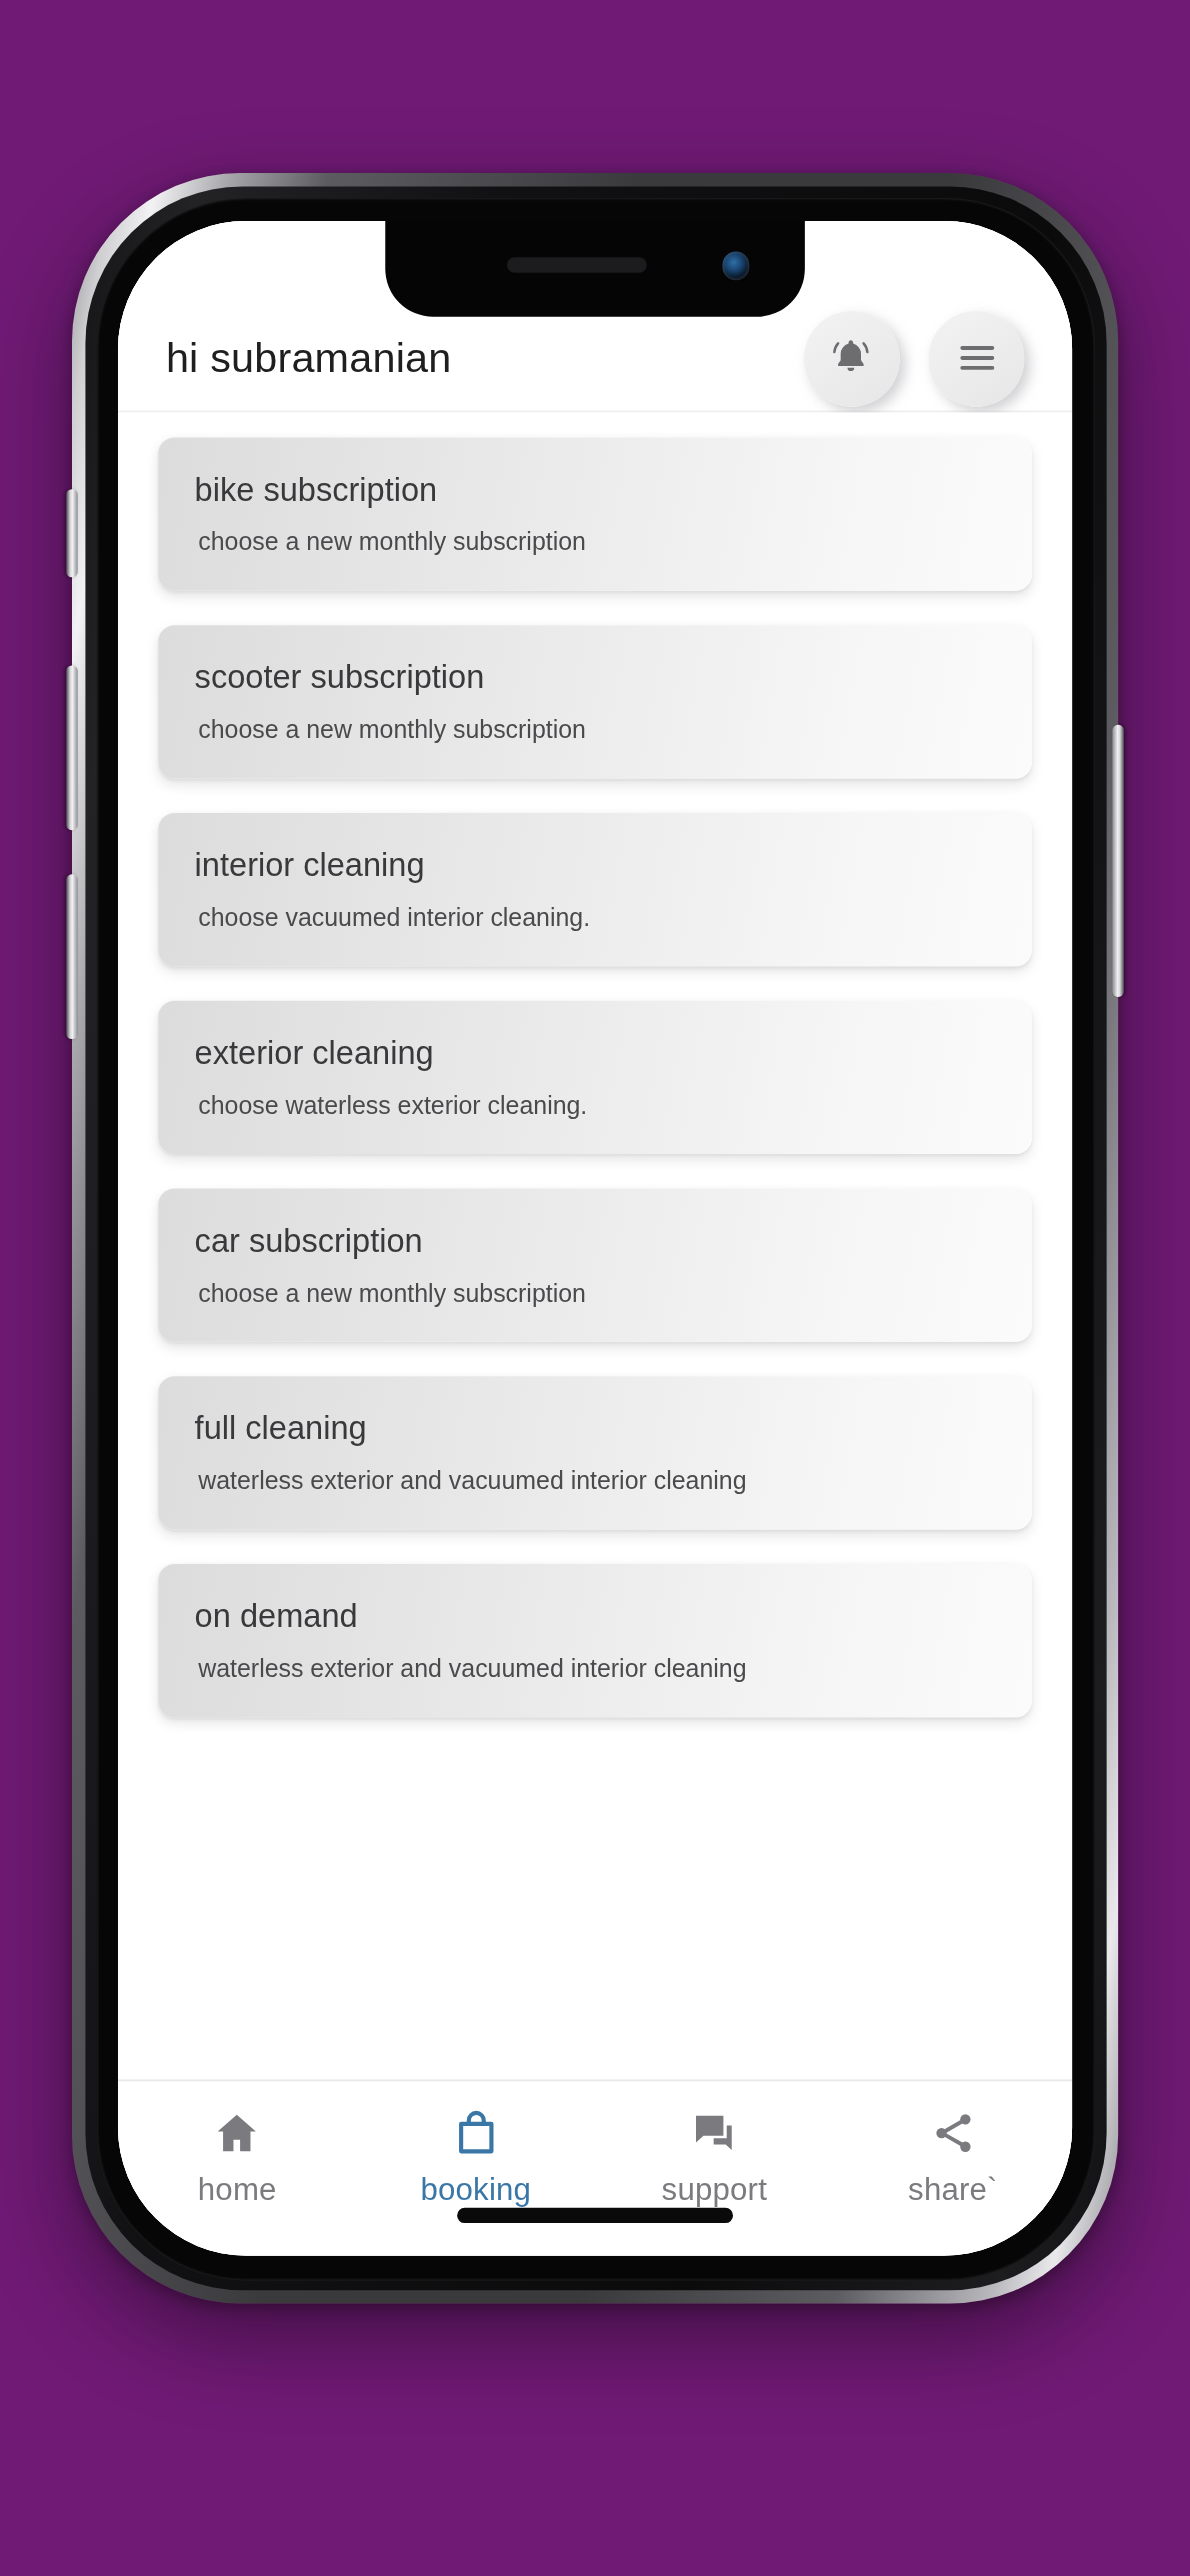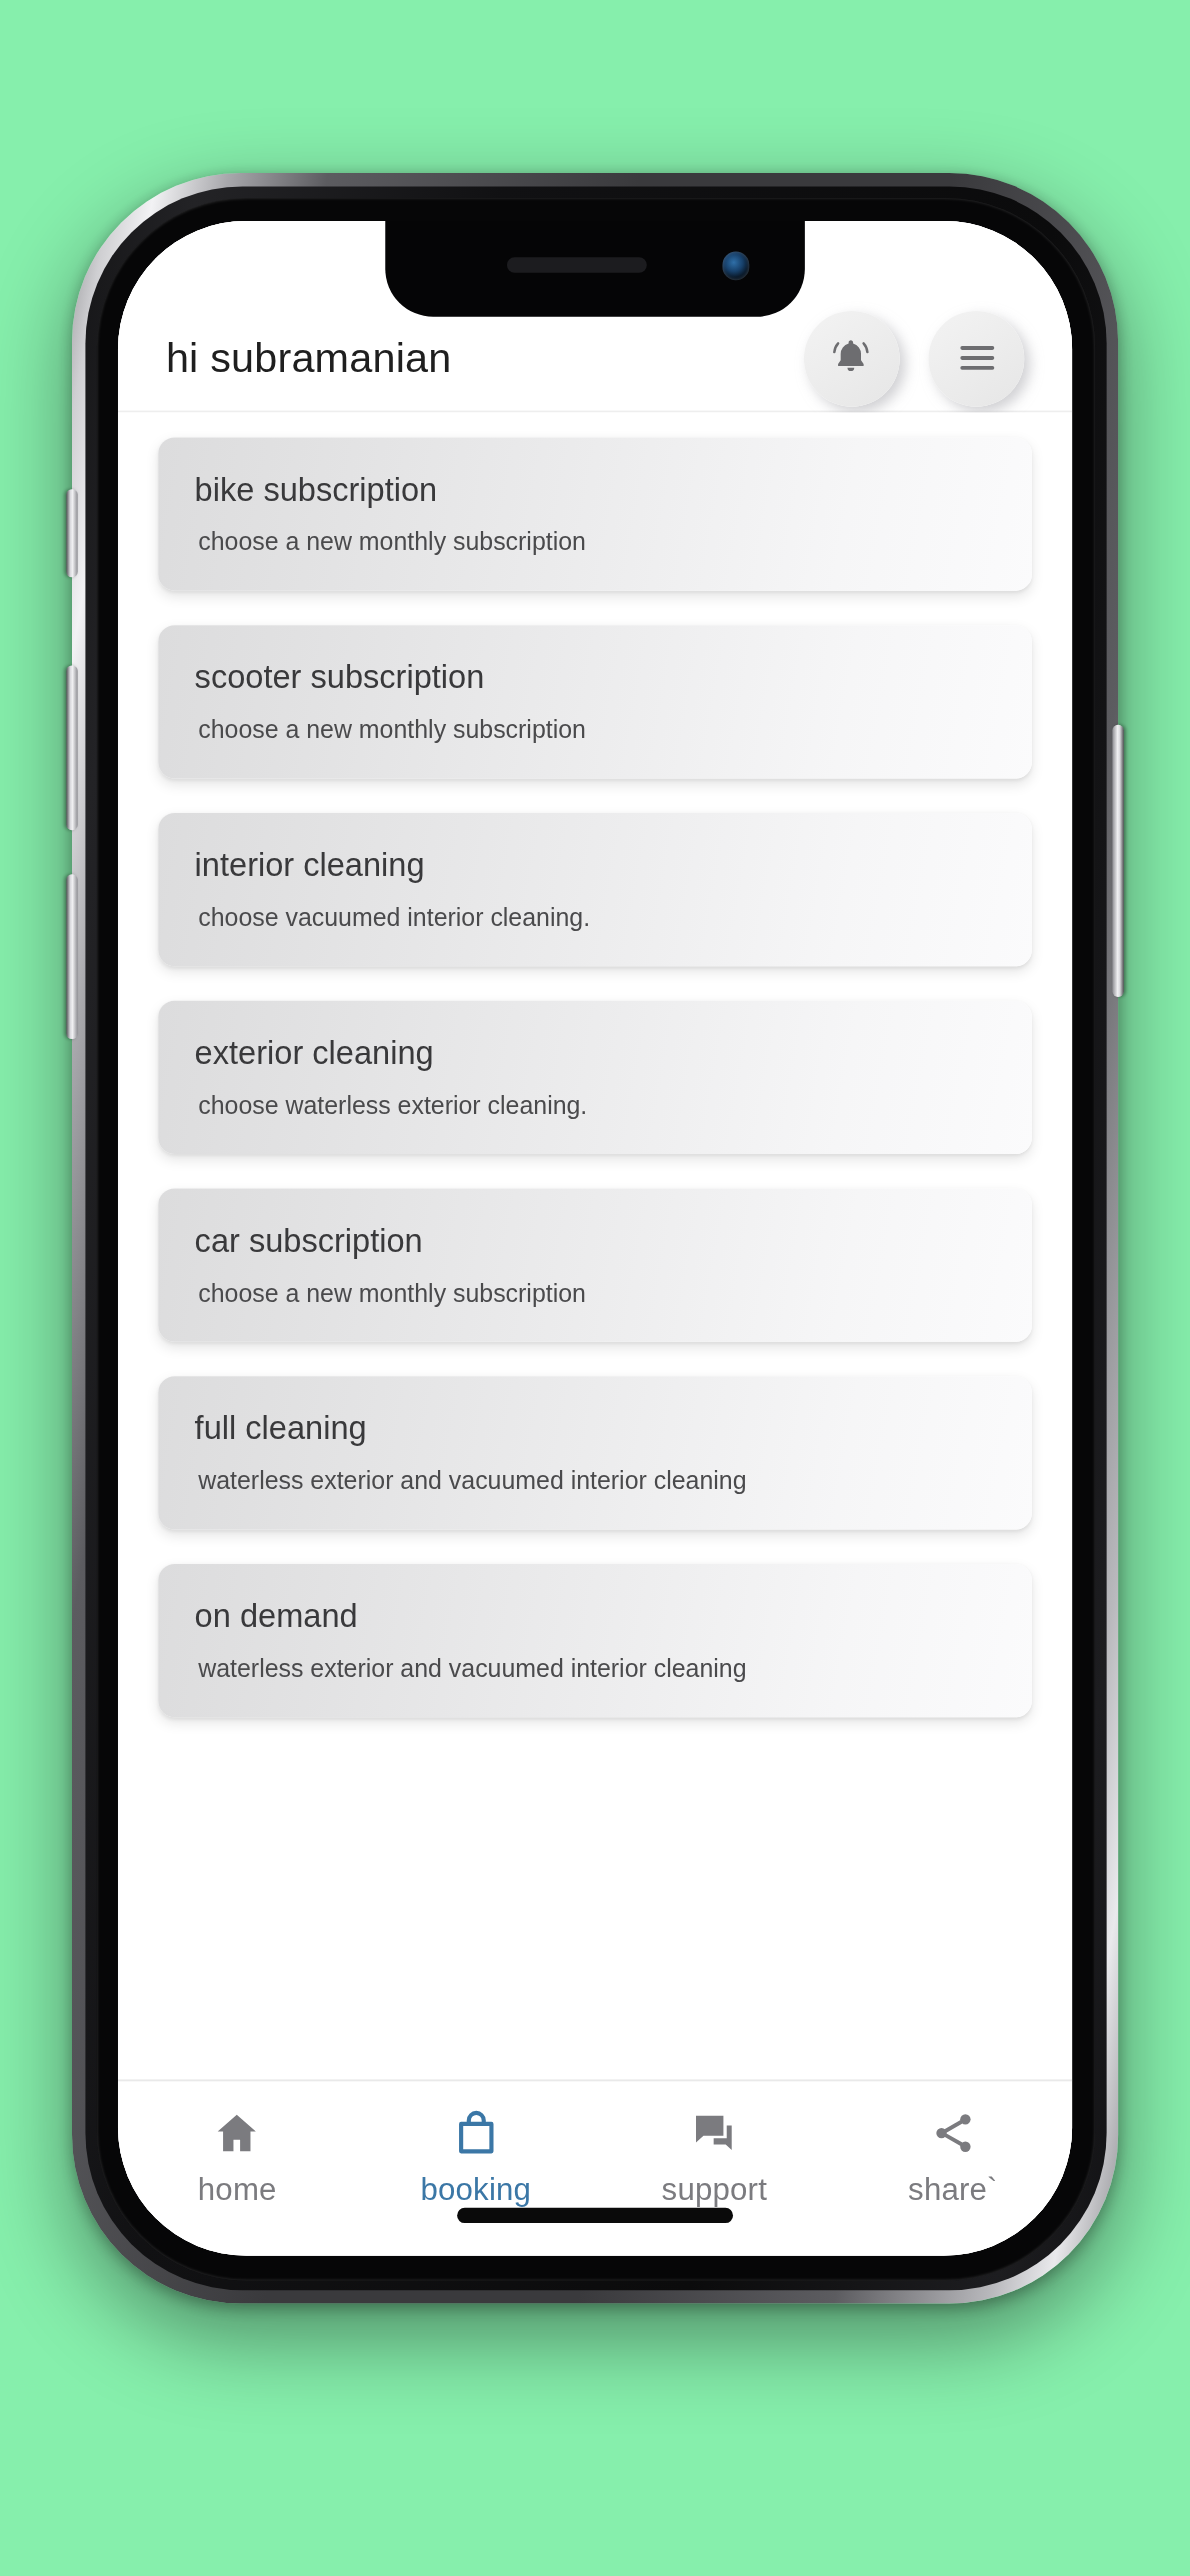--- a/index.html
+++ b/index.html
@@ -12,21 +12,21 @@
     height: 2576px;
     overflow: hidden;
     font-family: "Liberation Sans", sans-serif;
   }
 
   
   #stage {
     position: relative;
     width: 1190px;
     height: 2576px;
-    background: #86efac;
+    background: #701a75;
     overflow: hidden;
   }
 
   
   #phone-device {
     position: absolute;
     left: 84px;
     top: 171px;
     width: 546px;
     height: 1112px;

